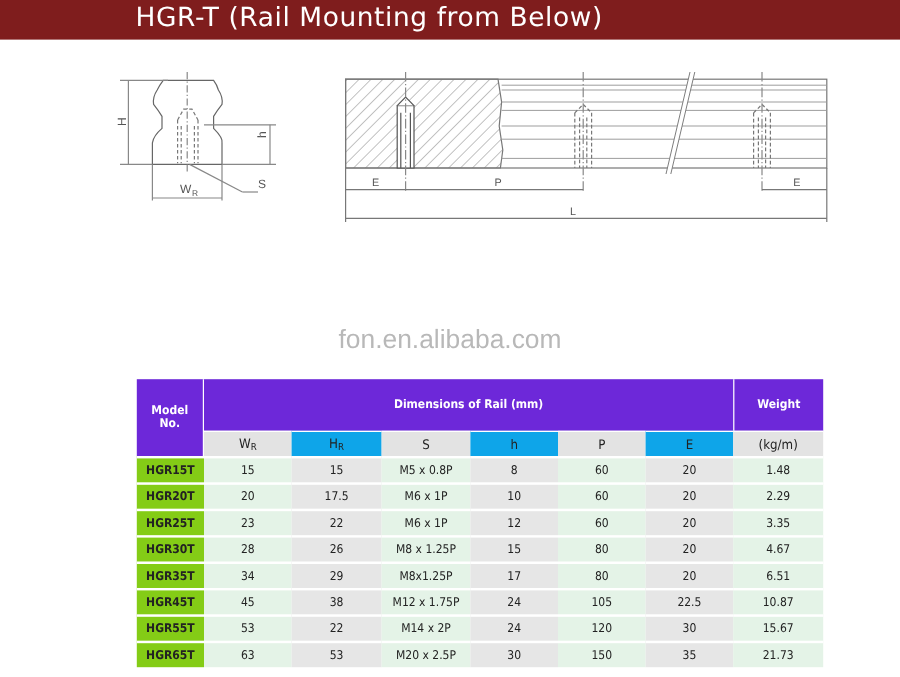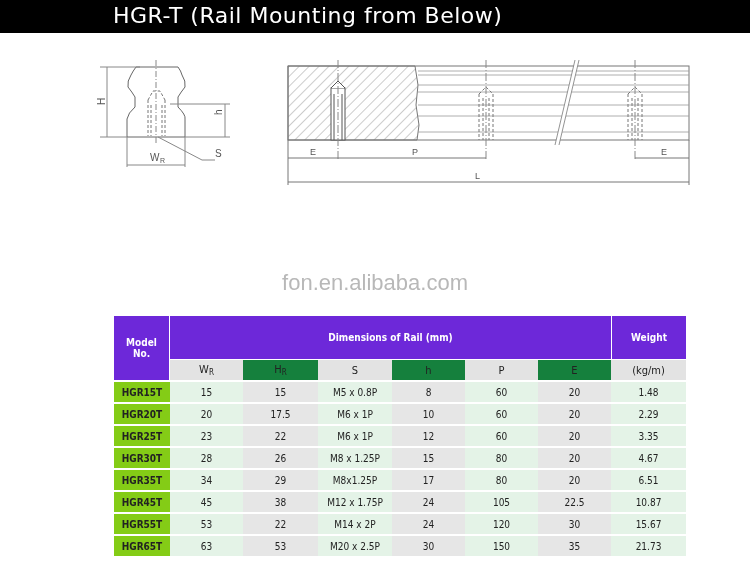--- a/index.html
+++ b/index.html
@@ -2,21 +2,21 @@
 <html><head>
 <meta charset="utf-8">
 <style>
   html, body { margin: 0; padding: 0; }
   body {
     width: 750px; height: 564px; background: #ffffff; position: relative; overflow: hidden;
     font-family: "Liberation Sans", sans-serif;
   }
   .title-bar {
     position: absolute; left: 0; top: 0; width: 750px; height: 33px;
-    background: #000000; color: #ffffff;
+    background: #7f1d1d; color: #ffffff;
   }
   .title-bar .title {
     position: absolute; left: 113px; top: 3px; font-size: 22px; letter-spacing: 0.5px;
     font-family: "DejaVu Sans", sans-serif; font-weight: normal;
   }
   .drawing { position: absolute; }
   .watermark {
     position: absolute; left: 0; width: 750px; top: 270px; text-align: center;
     color: #b8b8b8; font-size: 22px; font-family: "Liberation Sans", sans-serif;
   }
@@ -24,21 +24,21 @@
     position: absolute; left: 114px; top: 316px; border-collapse: separate; border-spacing: 0;
     font-family: "DejaVu Sans Condensed", "DejaVu Sans", sans-serif; font-size: 10px; color: #222;
     table-layout: fixed;
   }
   table.spec td, table.spec th { text-align: center; padding: 0; }
   .h1 th { background: #6d28d9; color: #fff; height: 43px; font-weight: bold; font-size: 10px; }
   .h1 th.model { border-right: 1px solid #fff; line-height: 11px; }
   .h1 th.weight { border-left: 1px solid #fff; }
   .h2 th { height: 20px; font-weight: normal; font-size: 11px; border-top: 1px solid #fff; }
   .h2 th.g { background: #e3e3e3; }
-  .h2 th.lg { background: #15803d; }
+  .h2 th.lg { background: #0ea5e9; }
   tbody tr td { height: 20px; border-top: 2px solid #ffffff; font-size: 10px; }
   td.g { background: #e6e6e6; }
   td.lg { background: #e4f3e7; }
   td.model { font-weight: bold; background: #84cc16; }
   sub { font-size: 8px; vertical-align: -2px; }
 </style>
 </head>
 <body>
 
 <div class="title-bar">

